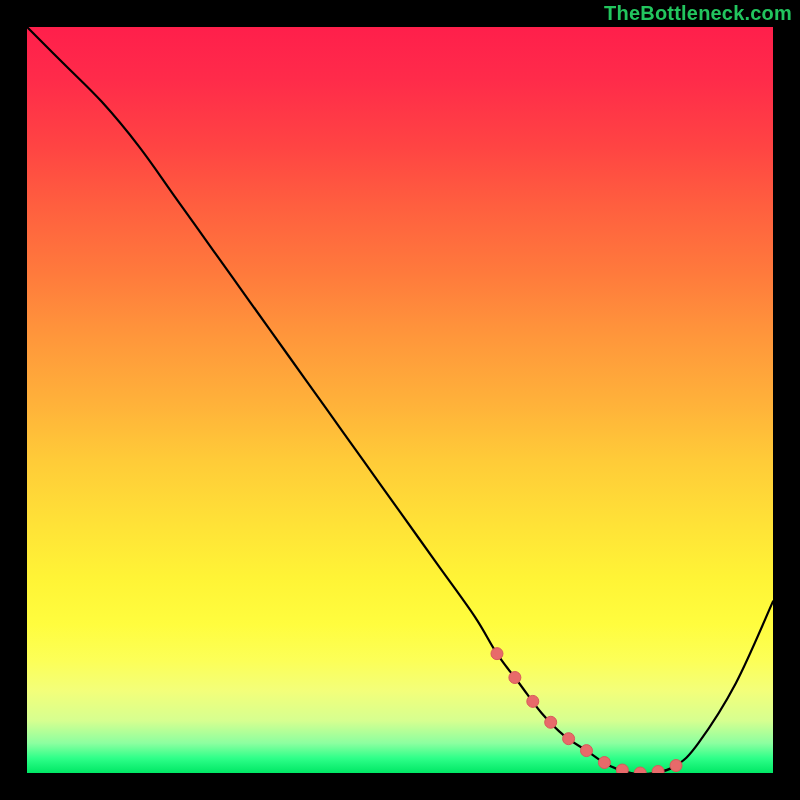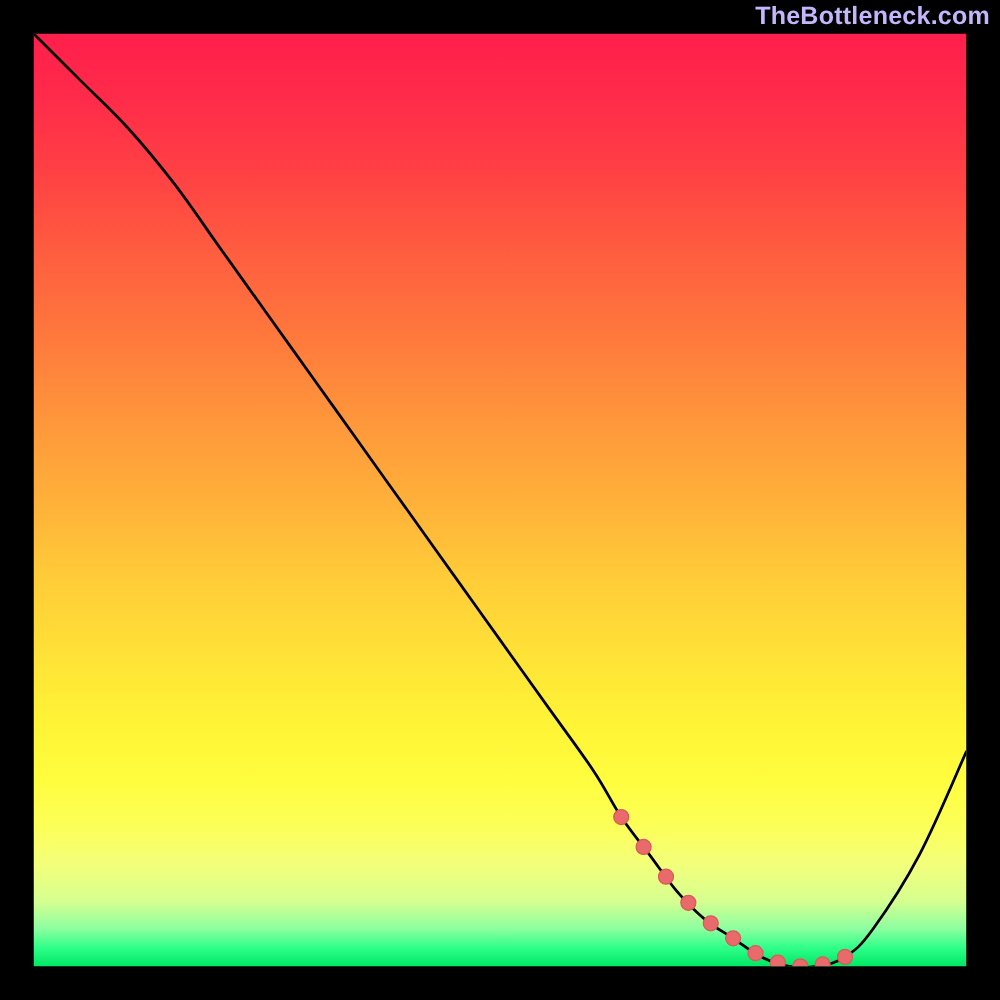--- a/index.html
+++ b/index.html
@@ -14,21 +14,21 @@
   .frame {
     position: relative;
     width: 800px;
     height: 800px;
     background: #000;
   }
   .watermark {
     position: absolute;
     top: 2px;
     right: 8px;
-    color: #c4b5fd;
+    color: #22c55e;
     font-size: 20px;
     font-weight: bold;
     letter-spacing: 0.2px;
     z-index: 30;
     user-select: none;
   }
   .plot {
     position: absolute;
     left: 27px;
     top: 27px;

